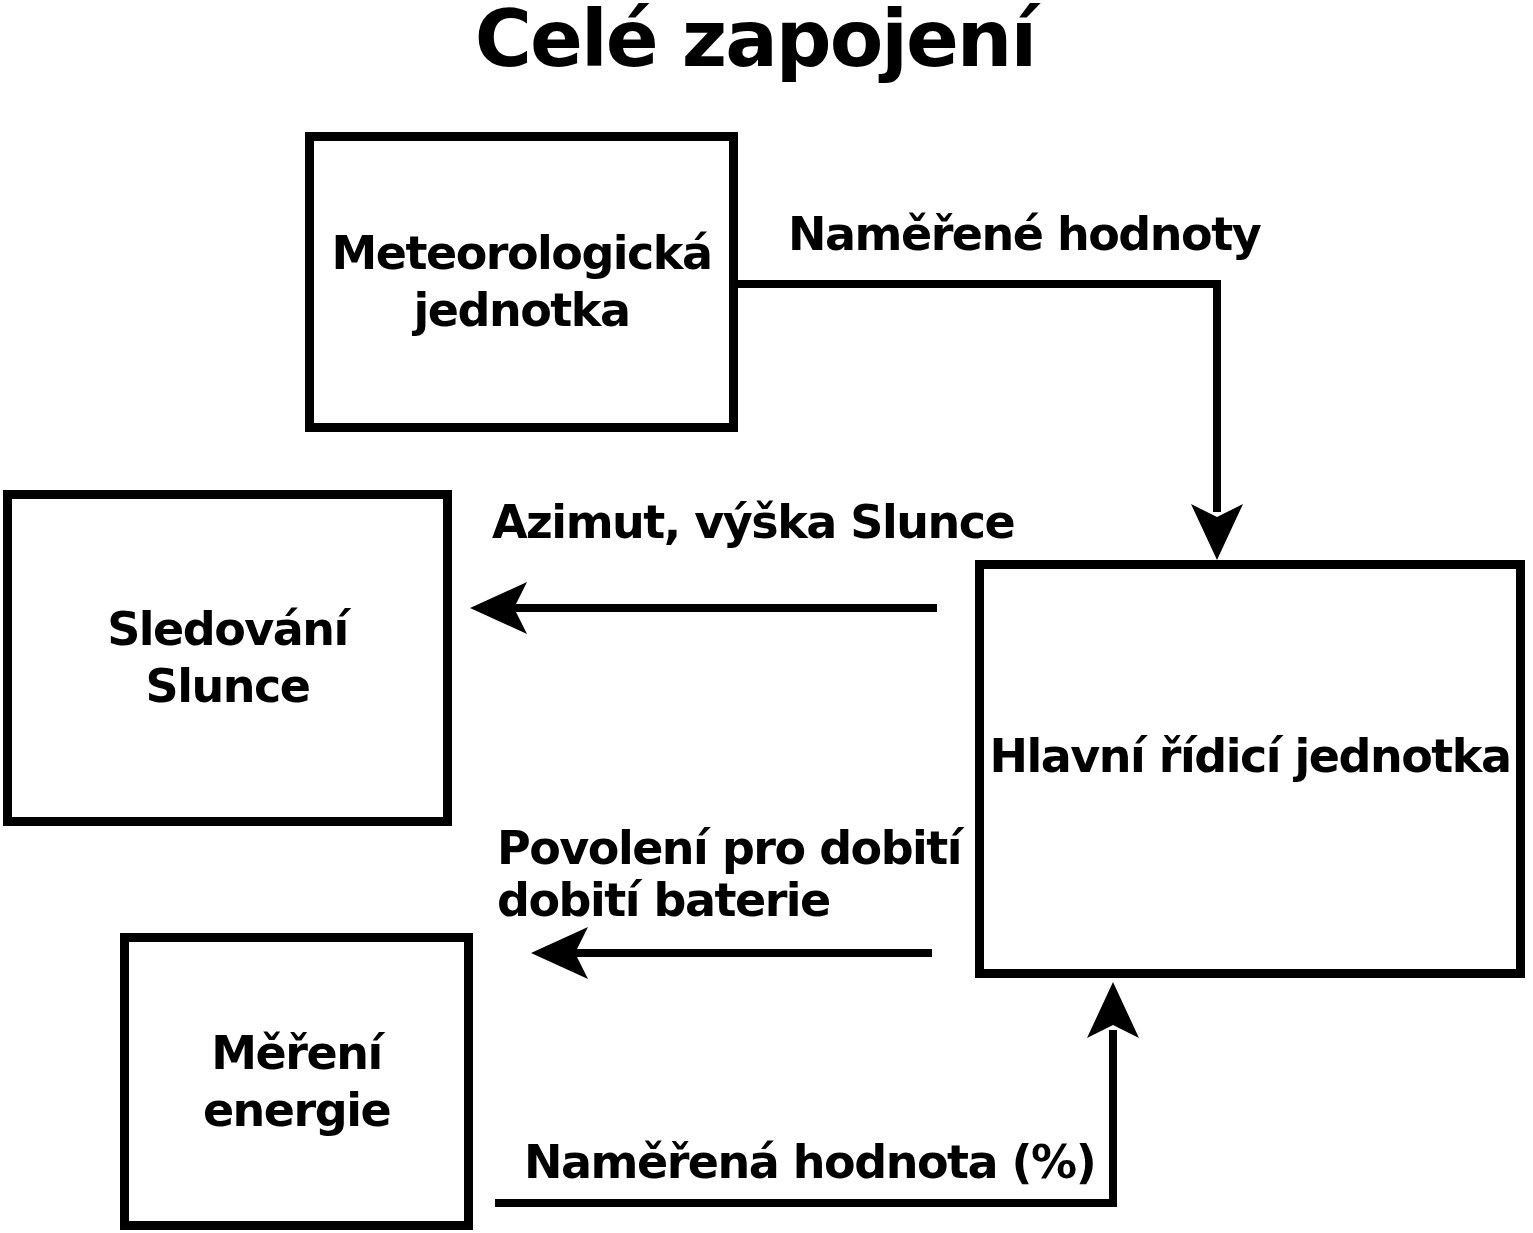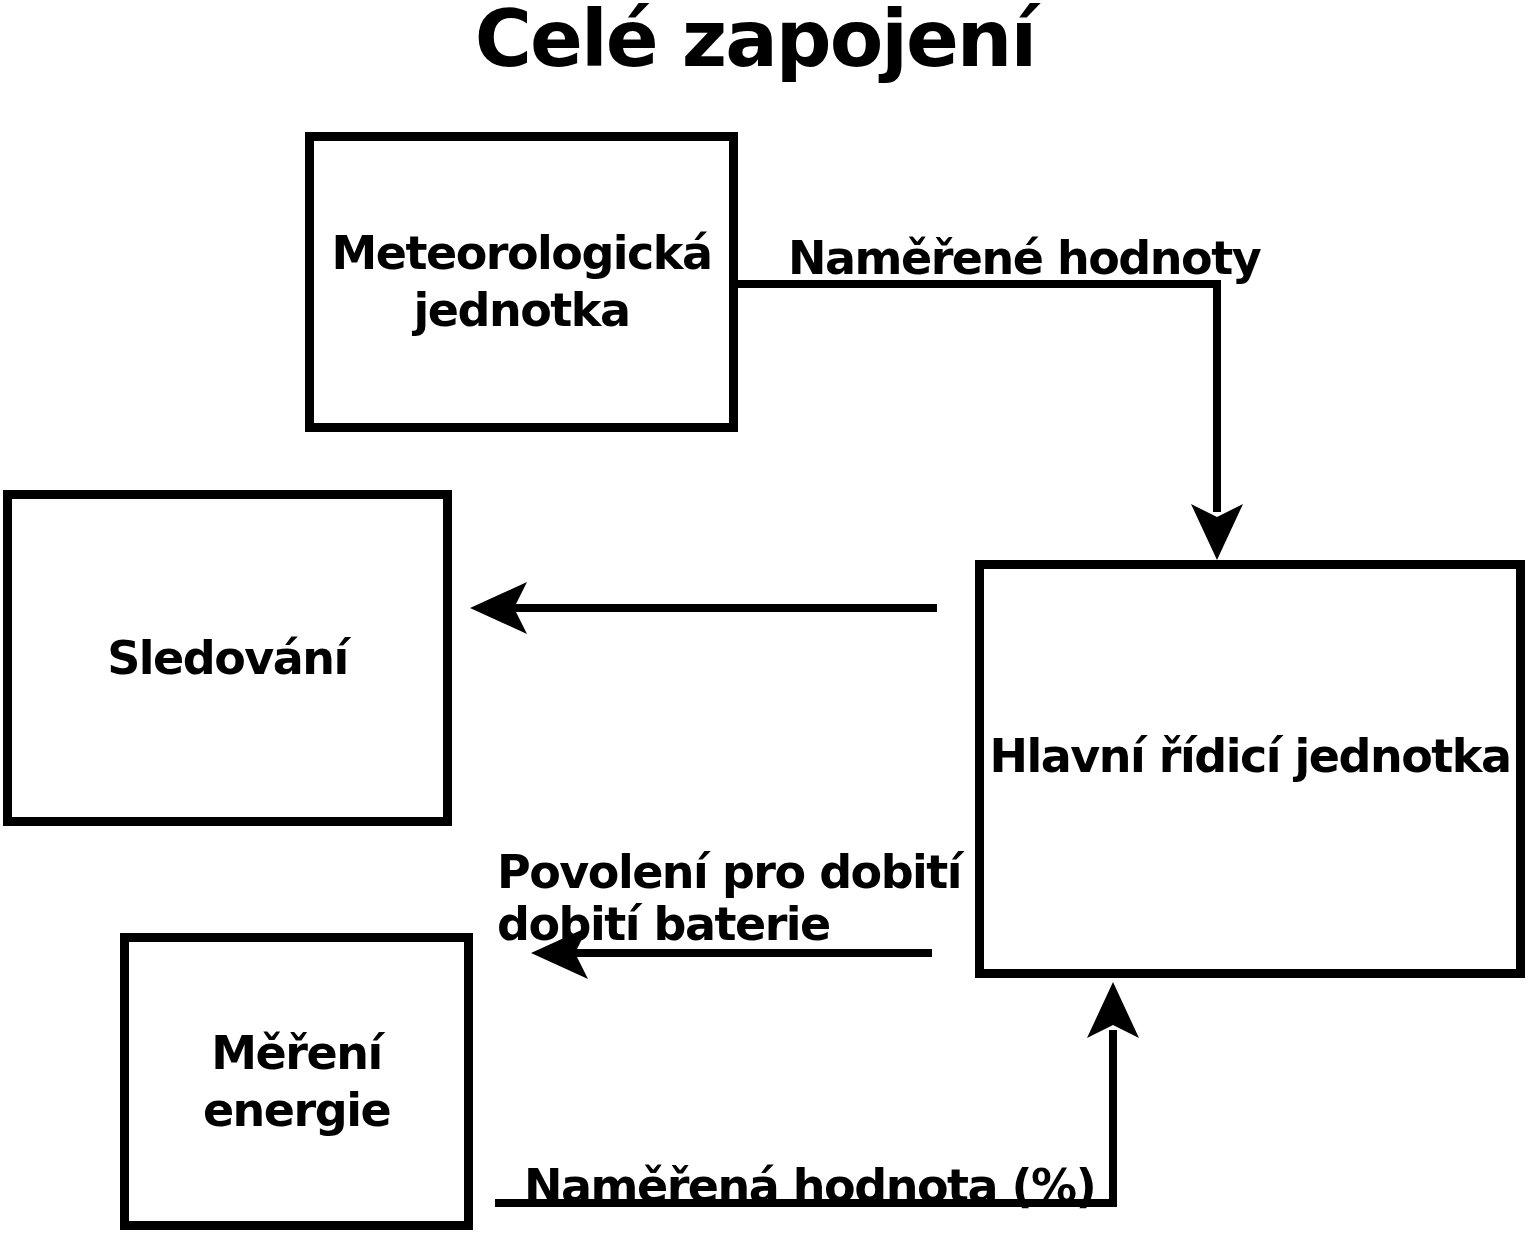--- a/index.html
+++ b/index.html
@@ -47,21 +47,20 @@
   .box-meteo  { left: 305px; top: 132px;  width: 433px; height: 300px; }
   .box-sun    { left: 3px;   top: 490px;  width: 449px; height: 336px; }
   .box-energy { left: 120px; top: 933px;  width: 353px; height: 297px; align-items: center; }
   .box-main   { left: 975px; top: 560px;  width: 550px; height: 418px; padding-bottom: 26px; }
   .edge-label {
     position: absolute;
     font-size: 46px;
     letter-spacing: -1.5px;
     line-height: 52px;
     white-space: nowrap;
-    margin-top: 24px;
   }
   .lbl-measured-values   { left: 788px; top: 208px; }
   .lbl-azimuth           { left: 492px; top: 496px; }
   .lbl-recharge          { left: 497px; top: 822px; }
   .lbl-measured-percent  { left: 524px; top: 1136px; }
   .arrow-layer {
     position: absolute;
     left: 0;
     top: 0;
     width: 1533px;
@@ -99,33 +98,35 @@
     <polygon class="head" points="1113,982 1087,1038 1113,1025 1139,1038"></polygon>
   </svg>
 
   <div class="box box-meteo">
     <span class="lbl">Meteorologická</span>
     <span class="lbl">jednotka</span>
   </div>
 
   <div class="box box-sun">
     <span class="lbl">Sledování</span>
+    <span class="lbl">Slunce</span>
   </div>
 
   <div class="box box-energy">
     <span class="lbl">Měření</span>
     <span class="lbl">energie</span>
   </div>
 
   <div class="box box-main">
     <span class="lbl">Hlavní řídicí jednotka</span>
   </div>
 
   <div class="edge-label lbl-measured-values">Naměřené hodnoty</div>
 
+  <div class="edge-label lbl-azimuth">Azimut, výška Slunce</div>
 
   <div class="edge-label lbl-recharge">
     <div>Povolení pro dobití</div>
     <div>dobití baterie</div>
   </div>
 
   <div class="edge-label lbl-measured-percent">Naměřená hodnota (%)</div>
 
 </div>
 

